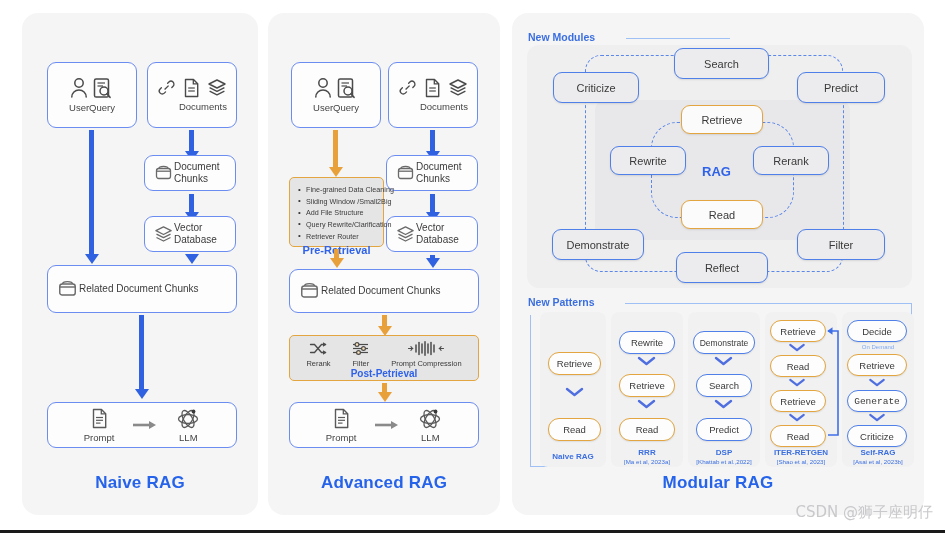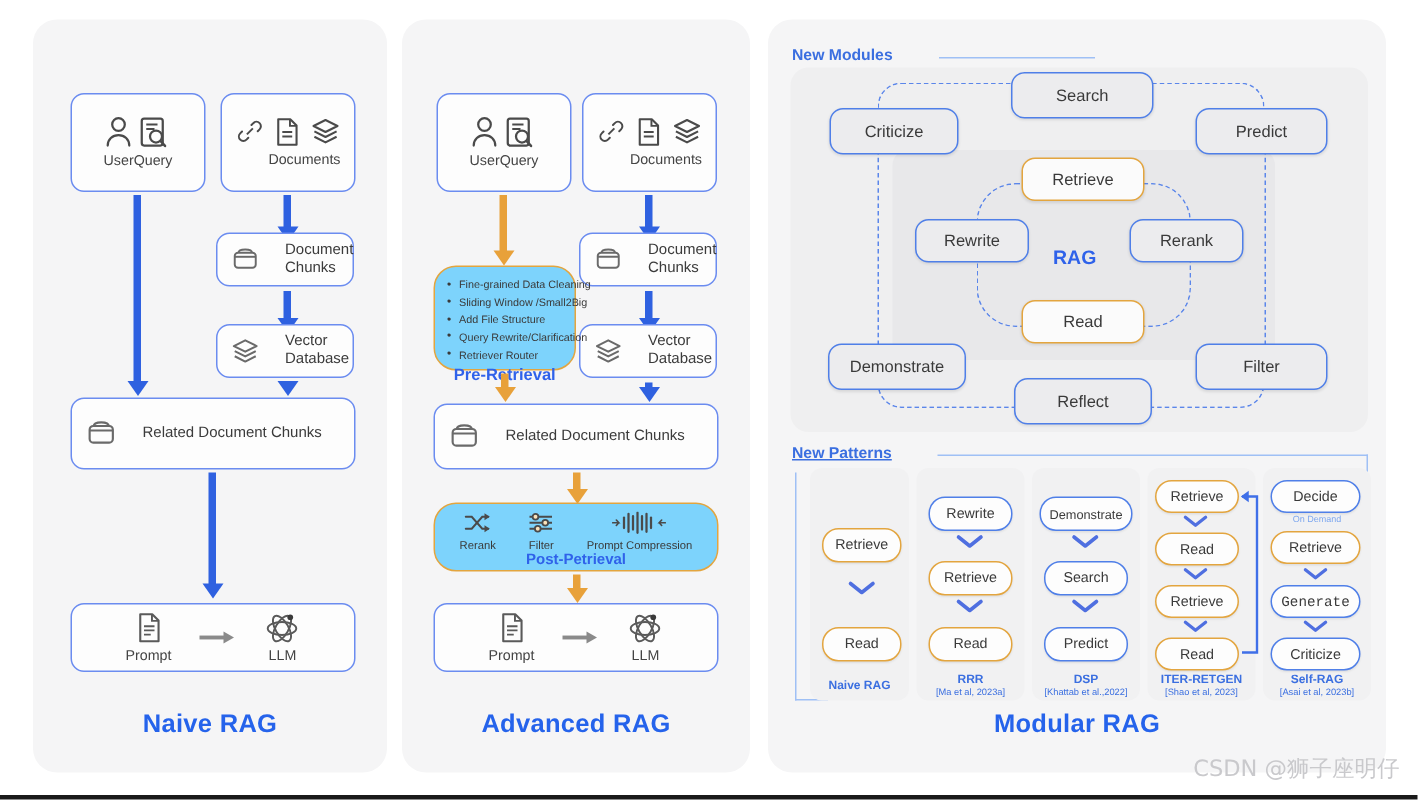--- a/index.html
+++ b/index.html
@@ -37,21 +37,21 @@
     border: 1.6px solid #6b8cf0;
     border-radius: 9px;
     display: flex;
     align-items: center;
     justify-content: center;
     color: #3b3b3b;
     font-size: 10px;
     text-align: center;
     line-height: 1.18;
   }
-  .box.icon-left { justify-content: flex-start; padding-left: 9px; gap: 17px; }
+  .box.icon-left { justify-content: flex-start; padding-left: 9px; gap: 1px; }
 
   .iconrow { display:flex; align-items:flex-end; justify-content:center; gap:0; }
   .icell { display:flex; flex-direction:column; align-items:center; gap:3px; }
   .icap { font-size: 9.5px; color:#444; }
 
   svg { display:block; }
 
   
   .arrow-v {
     position: absolute;
@@ -65,23 +65,23 @@
     border-left:7px solid transparent;
     border-right:7px solid transparent;
     border-top:10px solid #2f61e0;
   }
   .arrow-v.orange { background:#e8a13a; }
   .arrow-v.orange::after { border-top-color:#e8a13a; }
 
   
   .obox {
     position: absolute;
-    background: #7dd3fc;
+    background: #e5e5e5;
     border: 1.4px solid #e3a53f;
-    border-radius: 15px;
+    border-radius: 5px;
     padding: 6px 8px 4px 8px;
   }
   .obox ul { list-style:none; }
   .obox li {
     font-size: 7.2px;
     color:#3a3a3a;
     line-height: 1.62;
     padding-left: 8px;
     position: relative;
     white-space: nowrap;
@@ -537,21 +537,21 @@
 <div class="mbox orange" style="left:681px; top:200px; width:82px; height:29px;">Read</div>
 <div class="rag-label" style="left:702px; top:153px;margin-top:11px;">RAG</div>
 
 <div class="mbox" style="left:674px; top:48px; width:95px; height:31px;">Search</div>
 <div class="mbox" style="left:553px; top:72px; width:86px; height:31px;">Criticize</div>
 <div class="mbox" style="left:797px; top:72px; width:88px; height:31px;">Predict</div>
 <div class="mbox" style="left:552px; top:229px; width:92px; height:31px;">Demonstrate</div>
 <div class="mbox" style="left:797px; top:229px; width:88px; height:31px;">Filter</div>
 <div class="mbox" style="left:676px; top:252px; width:92px; height:31px;">Reflect</div>
 
-<div class="section-label" style="left:528px; top:296px;text-decoration:underline;">New Patterns</div>
+<div class="section-label" style="left:528px; top:296px;">New Patterns</div>
 <div class="bracket" style="left:625px; top:303px; width:287px; border-width:0 0 1.5px 0;"></div>
 <div class="bracket" style="left:911px; top:303px; height:22px; border-width:0 1.5px 0 0;"></div>
 <div class="bracket" style="left:530px; top:315px; height:152px; border-width:0 0 0 1.5px;"></div>
 <div class="bracket" style="left:530px; top:466px; width:22px; border-width:0 0 1.5px 0;"></div>
 
 <div class="pcol" style="left:540px; top:312px; width:66px; height:155px;"></div>
 <div class="pcol" style="left:611px; top:312px; width:72px; height:155px;"></div>
 <div class="pcol" style="left:688px; top:312px; width:72px; height:155px;"></div>
 <div class="pcol" style="left:765px; top:312px; width:72px; height:155px;"></div>
 <div class="pcol" style="left:842px; top:312px; width:72px; height:155px;"></div>

